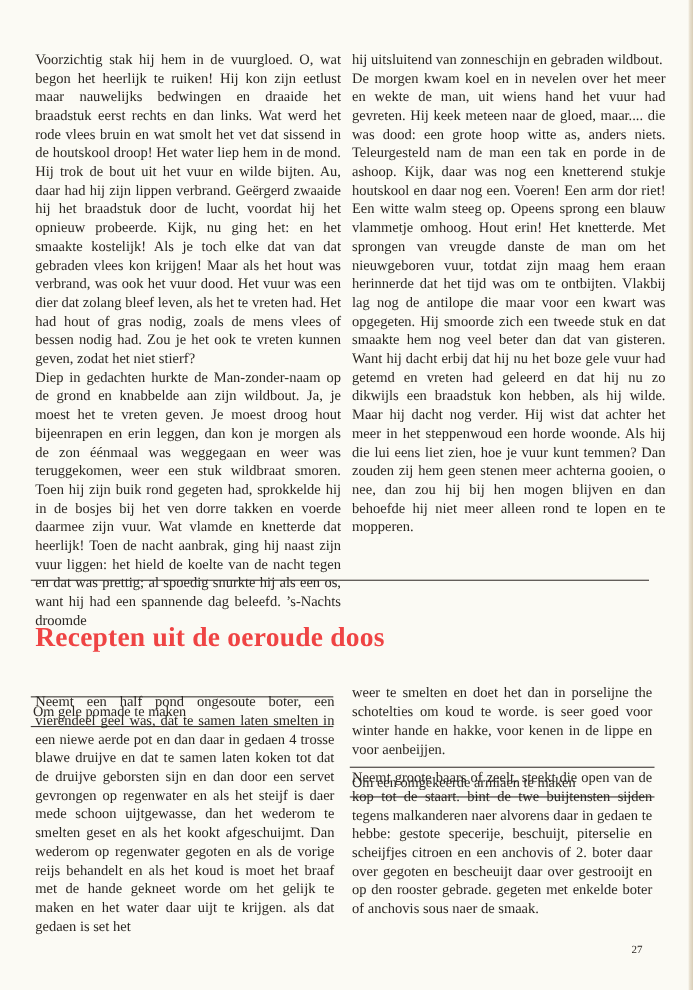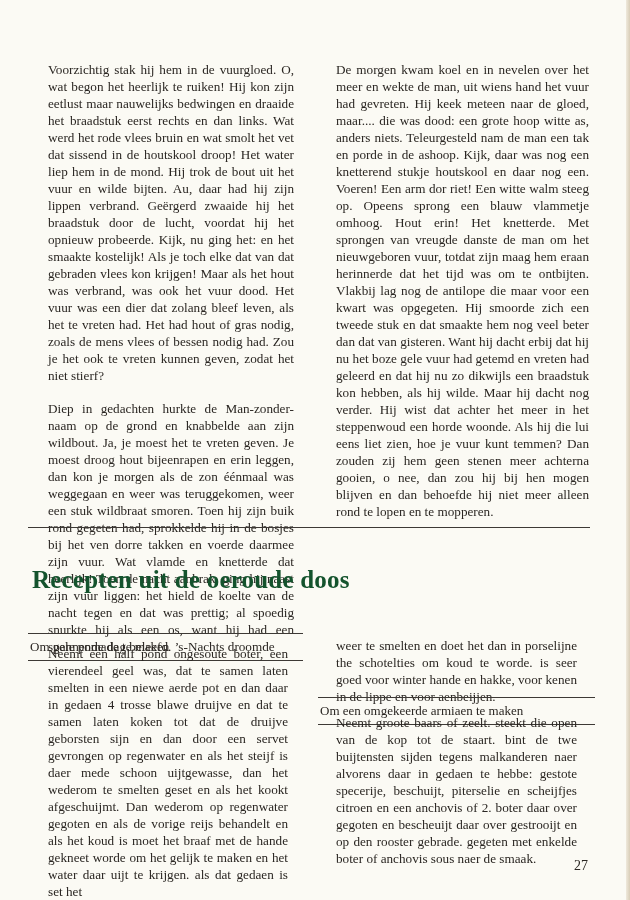--- a/index.html
+++ b/index.html
@@ -13,63 +13,64 @@
     .page-edge {
       position: absolute; right: 0; top: 0; width: 4px; height: 900px;
       background: linear-gradient(to right, #efe9dc, #d8cdb7);
     }
     .col {
       position: absolute;
       font-size: 13.2px;
       line-height: 17px;
       text-align: justify;
     }
-    .col p { margin: 16px; }
+    .col p { margin: 0; }
     .col-left-top { left: 32px; top: 45px; width: 278px; }
     .col-right-top { left: 320px; top: 45px; width: 285px; }
     .citation { font-style: italic; }
     .rule {
       position: absolute; height: 0;
       border-top: 1.5px solid #3d3935;
     }
     .rule-full { left: 28px; width: 562px; top: 527px; }
     .section-title {
       position: absolute; left: 32px; top: 566px;
       font-family: "Liberation Serif", serif;
-      font-weight: bold; font-size: 25px; color: #14532d;
+      font-weight: bold; font-size: 25px; color: #ef4444;
       letter-spacing: 0.2px;
     }
     .recipe-head {
       position: absolute;
       font-weight: normal; font-size: 13px;
       border-top: 1.5px solid #3d3935;
       border-bottom: 1.5px solid #3d3935;
       padding: 5px 0 5px 2px;
     }
     .rh-left { left: 28px; top: 633px; width: 273px; }
     .rh-right { left: 318px; top: 697px; width: 275px; }
     .rec-left { left: 32px; top: 629px; width: 272px; }
     .rec-right-cont { left: 320px; top: 621px; width: 273px; font-family: Liberation Serif, serif; }
     .rec-right { left: 320px; top: 698px; width: 273px; }
     .page-number {
       position: absolute; left: 574px; top: 858px;
-      font-size: 14px;
+      font-size: 10px;
     }
   </style>
 </head>
 <body>
 
 <div class="page-edge"></div>
 
 <div class="col col-left-top">
   <p>Voorzichtig stak hij hem in de vuurgloed. O, wat begon het heerlijk te ruiken! Hij kon zijn eetlust maar nauwelijks bedwingen en draaide het braadstuk eerst rechts en dan links. Wat werd het rode vlees bruin en wat smolt het vet dat sissend in de houtskool droop! Het water liep hem in de mond. Hij trok de bout uit het vuur en wilde bijten. Au, daar had hij zijn lippen verbrand. Geërgerd zwaaide hij het braadstuk door de lucht, voordat hij het opnieuw probeerde. Kijk, nu ging het: en het smaakte kostelijk! Als je toch elke dat van dat gebraden vlees kon krijgen! Maar als het hout was verbrand, was ook het vuur dood. Het vuur was een dier dat zolang bleef leven, als het te vreten had. Het had hout of gras nodig, zoals de mens vlees of bessen nodig had. Zou je het ook te vreten kunnen geven, zodat het niet stierf?</p>
   <p>Diep in gedachten hurkte de Man-zonder-naam op de grond en knabbelde aan zijn wildbout. Ja, je moest het te vreten geven. Je moest droog hout bijeenrapen en erin leggen, dan kon je morgen als de zon éénmaal was weggegaan en weer was teruggekomen, weer een stuk wildbraat smoren. Toen hij zijn buik rond gegeten had, sprokkelde hij in de bosjes bij het ven dorre takken en voerde daarmee zijn vuur. Wat vlamde en knetterde dat heerlijk! Toen de nacht aanbrak, ging hij naast zijn vuur liggen: het hield de koelte van de nacht tegen en dat was prettig; al spoedig snurkte hij als een os, want hij had een spannende dag beleefd. ’s-Nachts droomde</p>
 </div>
 
 <div class="col col-right-top">
+  <p>hij uitsluitend van zonneschijn en gebraden wildbout.</p>
   <p>De morgen kwam koel en in nevelen over het meer en wekte de man, uit wiens hand het vuur had gevreten. Hij keek meteen naar de gloed, maar.... die was dood: een grote hoop witte as, anders niets. Teleurgesteld nam de man een tak en porde in de ashoop. Kijk, daar was nog een knetterend stukje houtskool en daar nog een. Voeren! Een arm dor riet! Een witte walm steeg op. Opeens sprong een blauw vlammetje omhoog. Hout erin! Het knetterde. Met sprongen van vreugde danste de man om het nieuwgeboren vuur, totdat zijn maag hem eraan herinnerde dat het tijd was om te ontbijten. Vlakbij lag nog de antilope die maar voor een kwart was opgegeten. Hij smoorde zich een tweede stuk en dat smaakte hem nog veel beter dan dat van gisteren. Want hij dacht erbij dat hij nu het boze gele vuur had getemd en vreten had geleerd en dat hij nu zo dikwijls een braadstuk kon hebben, als hij wilde. Maar hij dacht nog verder. Hij wist dat achter het meer in het steppenwoud een horde woonde. Als hij die lui eens liet zien, hoe je vuur kunt temmen? Dan zouden zij hem geen stenen meer achterna gooien, o nee, dan zou hij bij hen mogen blijven en dan behoefde hij niet meer alleen rond te lopen en te mopperen.</p>
 </div>
 
 <div class="rule rule-full"></div>
 
 <div class="section-title">Recepten uit de oeroude doos</div>
 
 <div class="recipe-head rh-left">Om gele pomade te maken</div>
 <div class="col rec-left">
   <p>Neemt een half pond ongesoute boter, een vierendeel geel was, dat te samen laten smelten in een niewe aerde pot en dan daar in gedaen 4 trosse blawe druijve en dat te samen laten koken tot dat de druijve geborsten sijn en dan door een servet gevrongen op regenwater en als het steijf is daer mede schoon uijtgewasse, dan het wederom te smelten geset en als het kookt afgeschuijmt. Dan wederom op regenwater gegoten en als de vorige reijs behandelt en als het koud is moet het braaf met de hande gekneet worde om het gelijk te maken en het water daar uijt te krijgen. als dat gedaen is set het</p>

